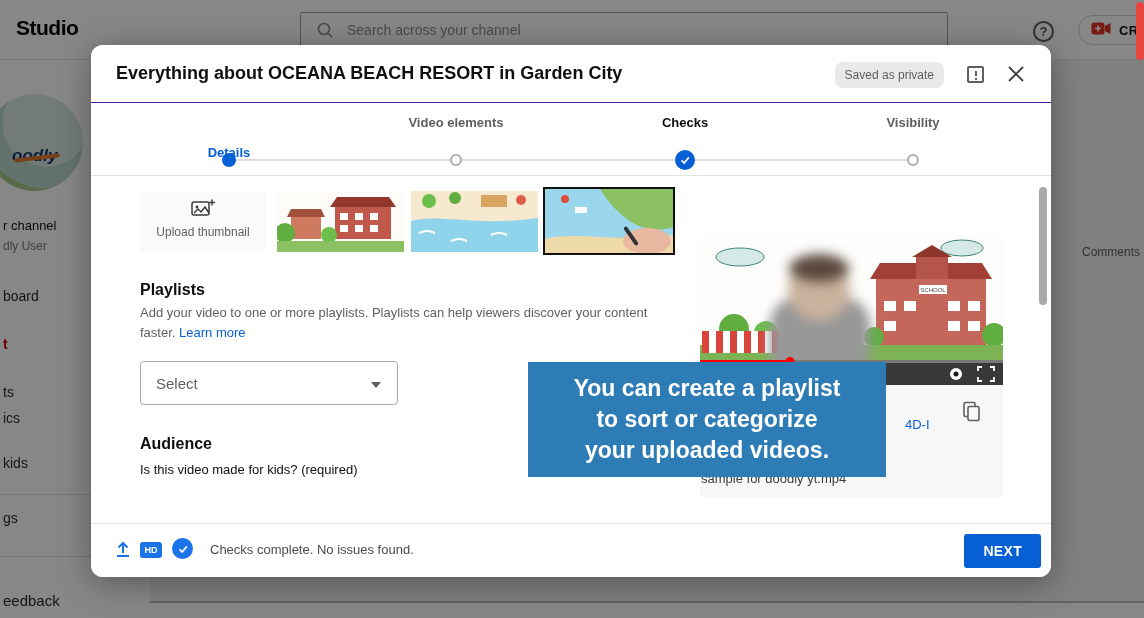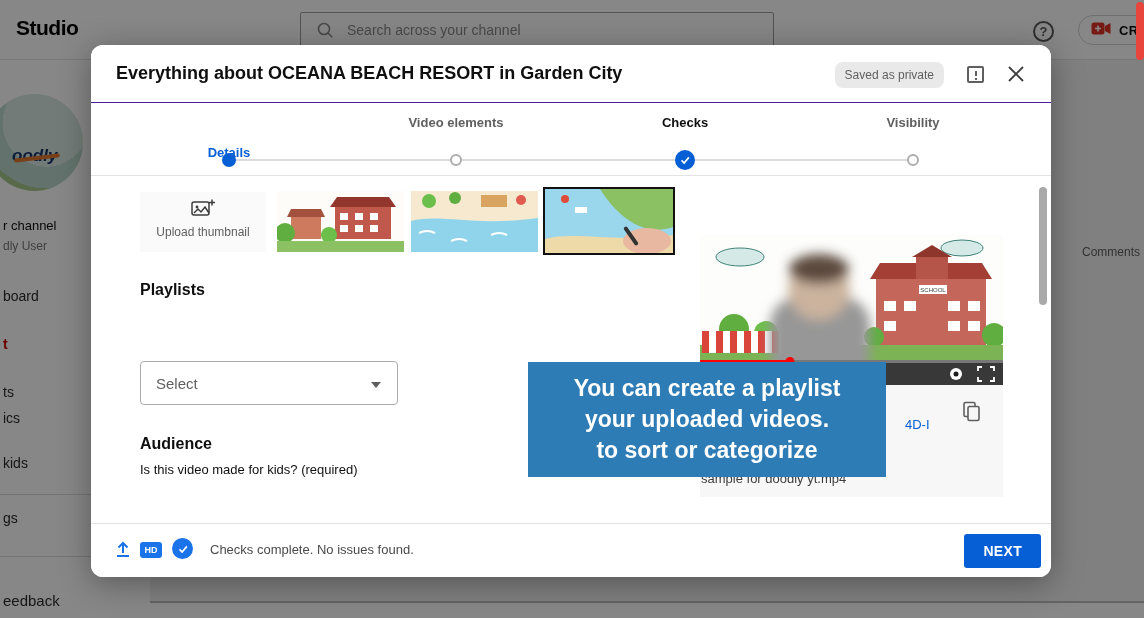--- a/index.html
+++ b/index.html
@@ -6,21 +6,21 @@
   body { font-family:"Liberation Sans", sans-serif; background:#222; }
   .screen { position:relative; width:1144px; height:618px; overflow:hidden; background:#fff; }
 
   
   .bg { position:absolute; inset:0; }
   .content-bg { position:absolute; left:150px; top:60px; right:0; bottom:0; background:#f1f1f1; }
   .bottom-line { position:absolute; left:150px; top:601px; right:0; height:2px; background:#bdbdbd; }
   .bottom-strip { position:absolute; left:150px; top:603px; right:0; height:15px; background:#ffffff; }
   .topbar { position:absolute; top:0; left:0; width:100%; height:60px; background:#fff; border-bottom:1px solid #e5e5e5; }
   .logo { position:absolute; left:16px; top:16px; font-size:21px; font-weight:700; color:#000; letter-spacing:-0.5px; }
-  .searchbar { position:absolute; left:300px; top:12px; width:474px; height:35px; border:1px solid #9e9e9e; background:#fdfdfd; border-radius:2px; }
+  .searchbar { position:absolute; left:300px; top:12px; width:648px; height:35px; border:1px solid #9e9e9e; background:#fdfdfd; border-radius:2px; }
   .search-icon { position:absolute; left:15px; top:8px; }
   .search-ph { position:absolute; left:46px; top:9px; font-size:14px; color:#8a8a8a; }
   .help { position:absolute; left:1033px; top:21px; width:21px; height:21px; border:2px solid #5a5a5a; border-radius:50%; color:#5a5a5a; font-size:13px; font-weight:700; text-align:center; line-height:18px; }
   .create { position:absolute; left:1078px; top:15px; height:30px; display:flex; align-items:center; gap:8px; padding:0 12px; background:#fff; border:1px solid #d0d0d0; border-radius:15px; white-space:nowrap; }
   .create-label { font-size:13px; font-weight:700; color:#0f0f0f; letter-spacing:0.3px; }
 
   .avatar { position:absolute; left:-14px; top:94px; width:97px; height:97px; border-radius:50%;
             background: radial-gradient(circle at 62% 30%, #d7e8e0 0 48%, #bcd8cd 48% 72%, #a9c98f 72% 100%); overflow:hidden; }
   .avatar-text { position:absolute; left:26px; top:36px; font-style:italic; font-weight:700; font-size:17px; color:#17356b;margin-top:16px; }
   .avatar-stroke { position:absolute; left:28px; top:62px; width:46px; height:4px; background:#e07a2f; transform:rotate(-7deg); border-radius:2px; }
@@ -230,20 +230,24 @@
           <path d="M55,0 L128,0 L128,38 C100,48 74,30 55,0 Z" fill="#8bc063"></path>
           <path d="M0,50 C30,42 70,54 128,46 L128,64 L0,64 Z" fill="#eed9a8"></path>
           <circle cx="20" cy="10" r="4" fill="#e04a3a"></circle>
           <rect x="30" y="18" width="12" height="6" fill="#fff"></rect>
           <ellipse cx="102" cy="52" rx="24" ry="13" fill="#e8b9a0"></ellipse>
           <rect x="84" y="36" width="4" height="22" rx="2" fill="#333" transform="rotate(-35 86 47)"></rect>
         </svg>
     </div>
 
     <div class="pl-heading">Playlists</div>
+    <div class="pl-desc">
+      <span>Add your video to one or more playlists. Playlists can help viewers discover your content faster.</span>
+      <span class="link">Learn more</span>
+    </div>
     <div class="select">
       <span class="select-label">Select</span>
       <span class="caret"></span>
     </div>
 
     <div class="aud-heading">Audience</div>
     <div class="aud-q">Is this video made for kids? (required)</div>
 
     <div class="panel">
       <div class="player">
@@ -312,22 +316,22 @@
         <svg width="19" height="21" viewBox="0 0 19 21">
             <rect x="2" y="1.5" width="11" height="14" rx="1.5" fill="#f7f7f7" stroke="#5f5f5f" stroke-width="1.6"></rect>
             <rect x="6" y="5.5" width="11" height="14" rx="1.5" fill="#f7f7f7" stroke="#5f5f5f" stroke-width="1.6"></rect>
           </svg>
       </span>
       <div class="fname">sample for doodly yt.mp4</div>
     </div>
 
     <div class="tooltip">
       <div>You can create a playlist</div>
+      <div>to sort or categorize</div>
       <div>your uploaded videos.</div>
-      <div>to sort or categorize</div>
     </div>
 
     <div class="m-scroll"></div>
 
     <div class="m-footer">
       <span class="f-upload">
         <svg width="20" height="20" viewBox="0 0 20 20">
             <path d="M10 14 V4 M5.5 8.5 L10 4 l4.5 4.5" stroke="#1a73e8" stroke-width="2" fill="none"></path>
             <line x1="4" y1="17" x2="16" y2="17" stroke="#1a73e8" stroke-width="2"></line>
           </svg>

